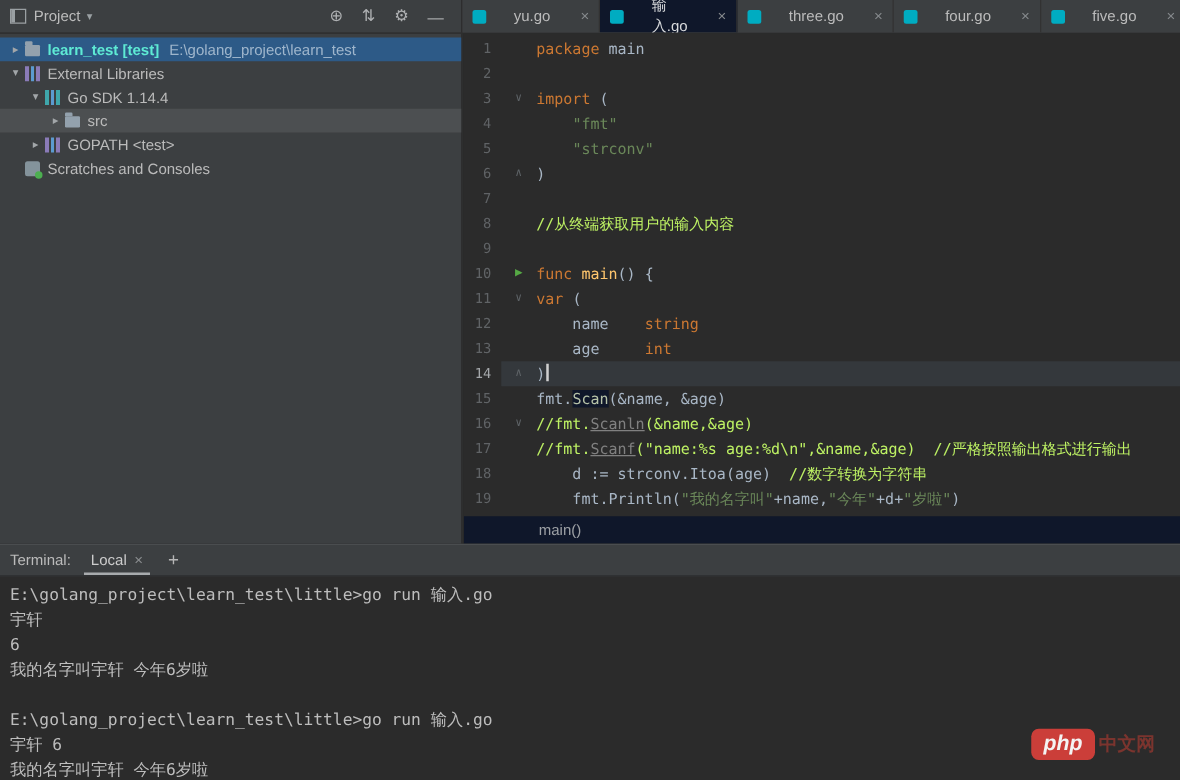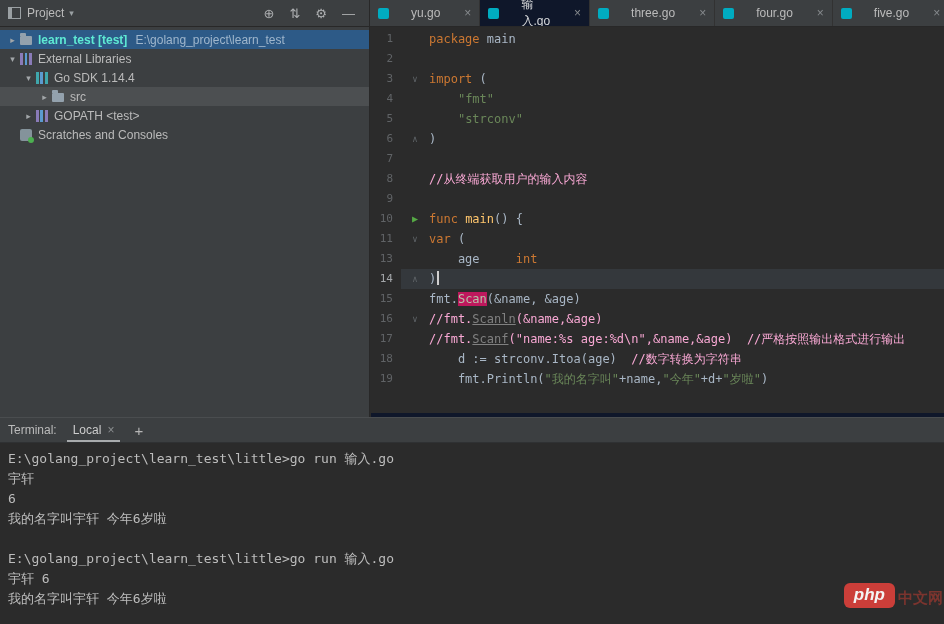--- a/index.html
+++ b/index.html
@@ -52,45 +52,45 @@
         color:#606366;font-size:11px;}
   .code-line.cur .lnum{color:#a4a7aa;}
   .body{flex:1;display:flex;}
   .code-line.cur .body{background:#34383c;}
   .fold{width:28px;flex:none;text-align:center;font-size:9px;color:#5f6468;line-height:20px;}
   .fold.run{color:#56a945;font-size:10px;}
   .codetext{white-space:pre;color:#a9b7c6;}
   .c-pl{color:#a9b7c6;}
   .c-kw{color:#cc7832;}
   .c-str{color:#6a8759;}
-  .c-cmt{color:#f9a8d4;}
+  .c-cmt{color:#bef264;}
   .c-cmtu{color:#808080;text-decoration:underline;}
   .c-fn{color:#ffc66d;}
-  .c-hl{color:#b6c2a8;background:#be185d;}
+  .c-hl{color:#b6c2a8;background:#0f172a;}
   .caret{display:inline-block;width:2px;height:14px;background:#cfcfcf;vertical-align:-2px;margin-left:1px;}
   .breadcrumbs{position:absolute;left:0;right:0;bottom:0;height:22px;line-height:22px;
                padding-left:60px;color:#9da1a5;background:#0f172a;
                font-family:"Liberation Sans","DejaVu Sans",sans-serif;}
 
   
-  .terminal{position:absolute;left:0;top:417px;width:944px;height:189px;background:#2b2b2b;
+  .terminal{position:absolute;left:0;top:435px;width:944px;height:189px;background:#2b2b2b;
             border-top:1px solid #4a4d4f;box-sizing:border-box;}
   .term-header{height:24px;background:#3c3f41;border-bottom:1px solid #2f3133;display:flex;
                align-items:center;padding-left:8px;gap:10px;}
   .term-title{color:#bbbbbb;}
   .term-tab{display:flex;align-items:center;gap:6px;height:24px;padding:0 6px;color:#cccccc;
             box-shadow:inset 0 -2px 0 #a8abad;}
   .term-close{color:#8b8e90;}
   .term-add{color:#b6b6b6;font-size:15px;margin-left:4px;}
   .term-body{padding:6px 8px;font-family:"DejaVu Sans Mono","Liberation Mono",monospace;
              font-size:13px;line-height:20px;color:#bdbdbd;}
   .term-line{height:20px;white-space:pre;}
 
   
-  .watermark{position:absolute;right:1px;bottom:16px;display:flex;align-items:flex-end;gap:3px;}
+  .watermark{position:absolute;right:20px;bottom:16px;display:flex;align-items:center;gap:3px;}
   .wm-box{background:#d4403a;color:#ffffff;font-style:italic;font-weight:bold;font-size:17px;
           padding:2px 10px 3px 10px;border-radius:6px;opacity:0.95;}
   .wm-suffix{color:#b03a30;opacity:0.6;font-size:15px;font-weight:bold;}
 </style>
 </head>
 <body>
 
 <div class="app">
 
   <div class="topbar">
@@ -247,20 +247,27 @@
           <span class="body">
             <span class="fold run">▶</span>
             <span class="codetext"><span class="c-kw">func</span><span class="c-pl"> </span><span class="c-fn">main</span><span class="c-pl">() {</span></span>
           </span>
         </div>
         <div class="code-line">
           <span class="lnum">11</span>
           <span class="body">
             <span class="fold">∨</span>
             <span class="codetext"><span class="c-kw">var</span><span class="c-pl"> (</span></span>
+          </span>
+        </div>
+        <div class="code-line">
+          <span class="lnum">12</span>
+          <span class="body">
+            <span class="fold"></span>
+            <span class="codetext"><span class="c-pl">    name    </span><span class="c-kw">string</span></span>
           </span>
         </div>
         <div class="code-line">
           <span class="lnum">13</span>
           <span class="body">
             <span class="fold"></span>
             <span class="codetext"><span class="c-pl">    age     </span><span class="c-kw">int</span></span>
           </span>
         </div>
         <div class="code-line cur">

